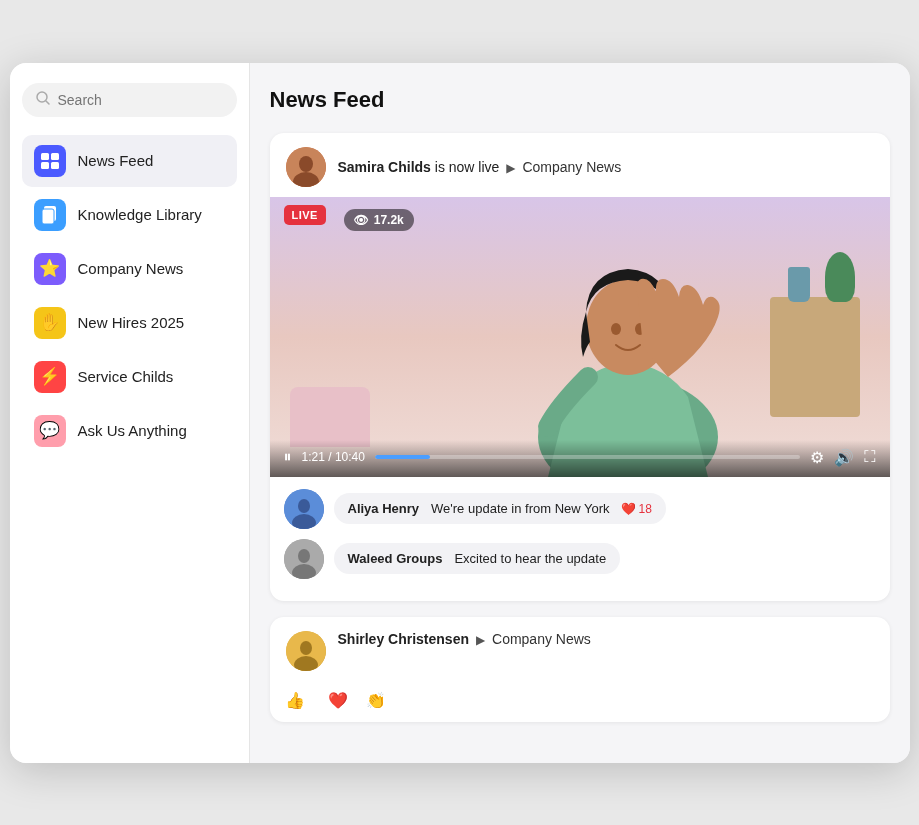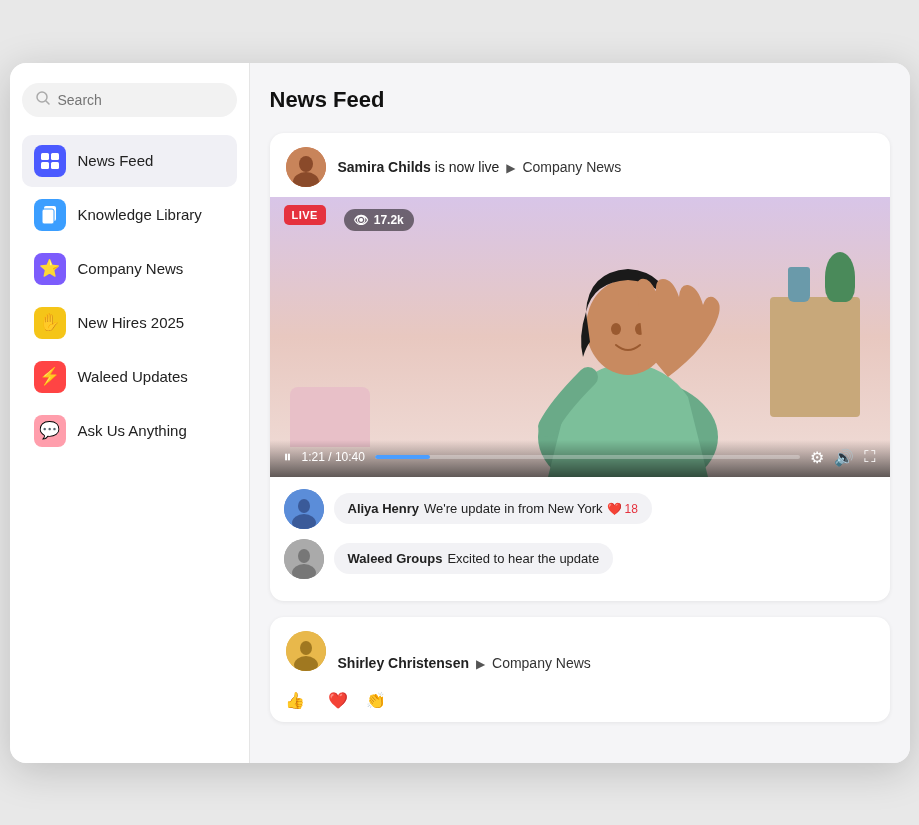--- a/index.html
+++ b/index.html
@@ -260,34 +260,34 @@
       margin-bottom: 10px;
     }
     .comment-bubble {
       background: #f2f2f5;
       border-radius: 20px;
       padding: 8px 14px;
       font-size: 13px;
       color: #222;
       display: flex;
       align-items: center;
-      gap: 5px;
+      gap: 12px;
     }
     .comment-bubble .name { font-weight: 700; }
     .heart-badge {
       display: flex;
       align-items: center;
       gap: 2px;
       font-size: 12px;
       color: #e5323e;
     }
     
     .card2-header {
       display: flex;
-      align-items: flex-end;
+      align-items: flex-start;
       gap: 12px;
       padding: 14px 16px;
     }
     .reaction-row {
       display: flex;
       gap: 18px;
       padding: 6px 16px 12px;
     }
     .reaction-item {
       display: flex;
@@ -386,21 +386,21 @@
     <div class="nav-item">
       <div class="group-icon icon-company">⭐</div>
       <span class="nav-label">Company News</span>
     </div>
     <div class="nav-item">
       <div class="group-icon icon-newhires">✋</div>
       <span class="nav-label">New Hires 2025</span>
     </div>
     <div class="nav-item">
       <div class="group-icon icon-service">⚡</div>
-      <span class="nav-label">Waleed Updates</span>
+      <span class="nav-label">Service Childs</span>
     </div>
     <div class="nav-item">
       <div class="group-icon icon-askus">💬</div>
       <span class="nav-label">Ask Us Anything</span>
     </div>
   </div>
 
   <div class="main-content">
     <div class="page-title">News Feed</div>
 

